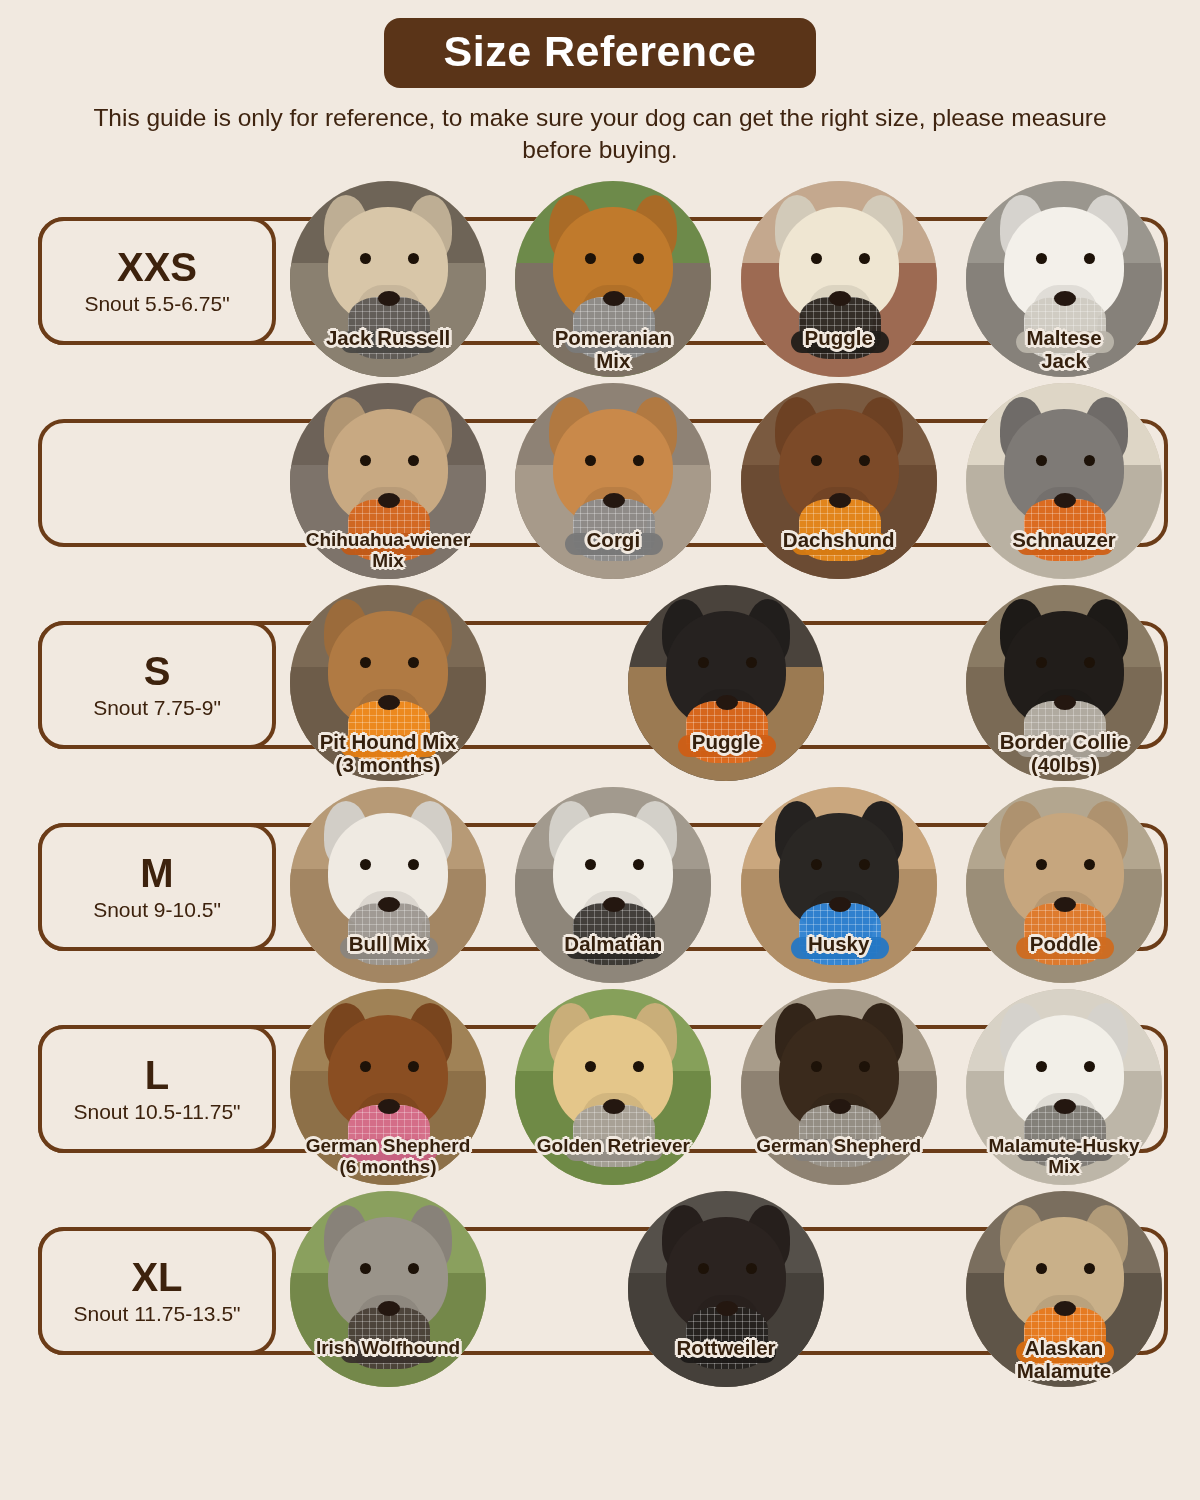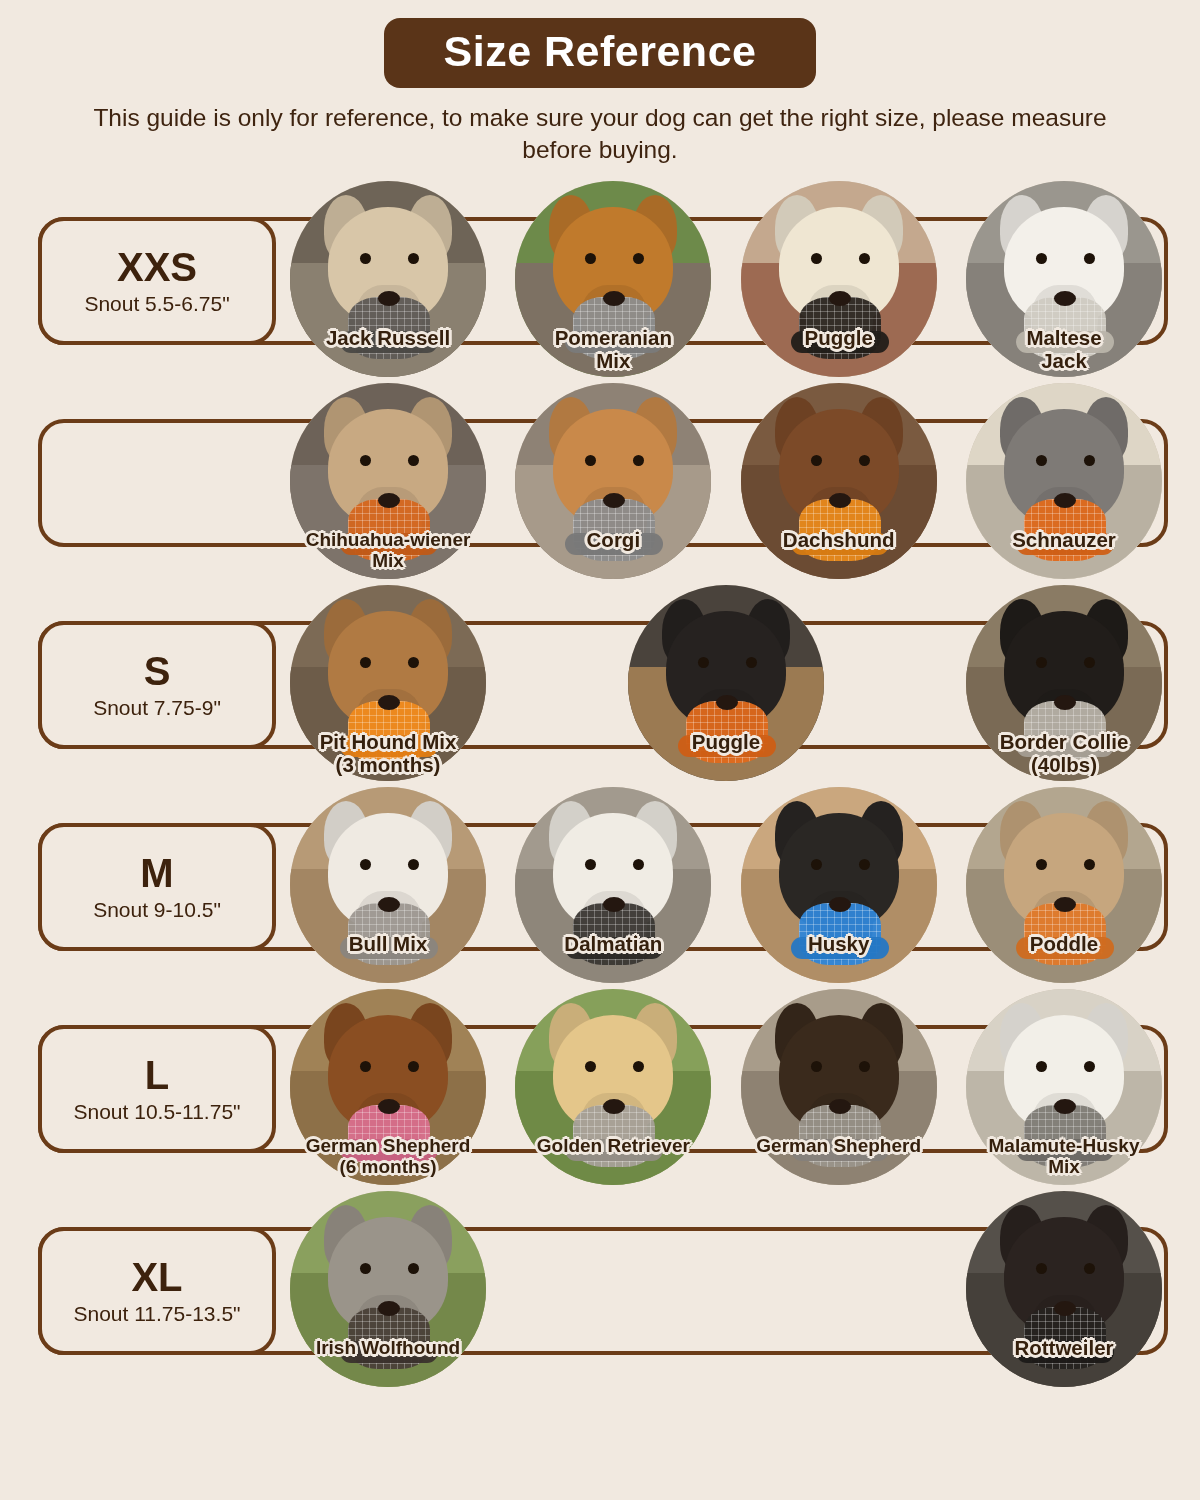--- a/index.html
+++ b/index.html
@@ -650,15 +650,36 @@
       <div class="mesh" style="left:58px; top:116px; width:82px; height:62px; border-radius:36%;"></div>
       <div class="muzzle-band" style="left:50px; top:150px; width:98px; height:22px; background:#1c1a18; border-radius:14px;"></div>
       <div class="nose" style="left:88px; top:110px;"></div>
     </div>
           </div>
         <div class="caption">
           <span>Rottweiler</span>
           
         </div>
       </div>
+      <div class="photo-cell">
+        <div class="circle">
+    <div class="scene" style="background:#7a6e5e">
+      <div class="ground" style="background:#5f5548"></div>
+      <div class="ear" style="left:34px; top:14px; width:44px; height:66px; background:#c9b089; filter:brightness(.88)"></div>
+      <div class="ear" style="right:34px; top:14px; width:44px; height:66px; background:#c9b089; filter:brightness(.88)"></div>
+      <div class="dog-head" style="left:38px; top:26px; width:120px; height:118px; background:#c9b089"></div>
+      <div class="eye" style="left:70px; top:72px;"></div>
+      <div class="eye" style="left:118px; top:72px;"></div>
+      <div class="snout" style="left:66px; top:104px; width:66px; height:70px; background:#c9b089; filter:brightness(.92)"></div>
+      <div class="muzzle-band" style="left:58px; top:116px; width:82px; height:62px; background:#e8791c"></div>
+      <div class="mesh" style="left:58px; top:116px; width:82px; height:62px; border-radius:36%;"></div>
+      <div class="muzzle-band" style="left:50px; top:150px; width:98px; height:22px; background:#d66d12; border-radius:14px;"></div>
+      <div class="nose" style="left:88px; top:110px;"></div>
+    </div>
+          </div>
+        <div class="caption">
+          <span>Alaskan</span>
+          <span class="sub">Malamute</span>
+        </div>
+      </div>
       </div>
     </div>
   </div>
 
 </body></html>

